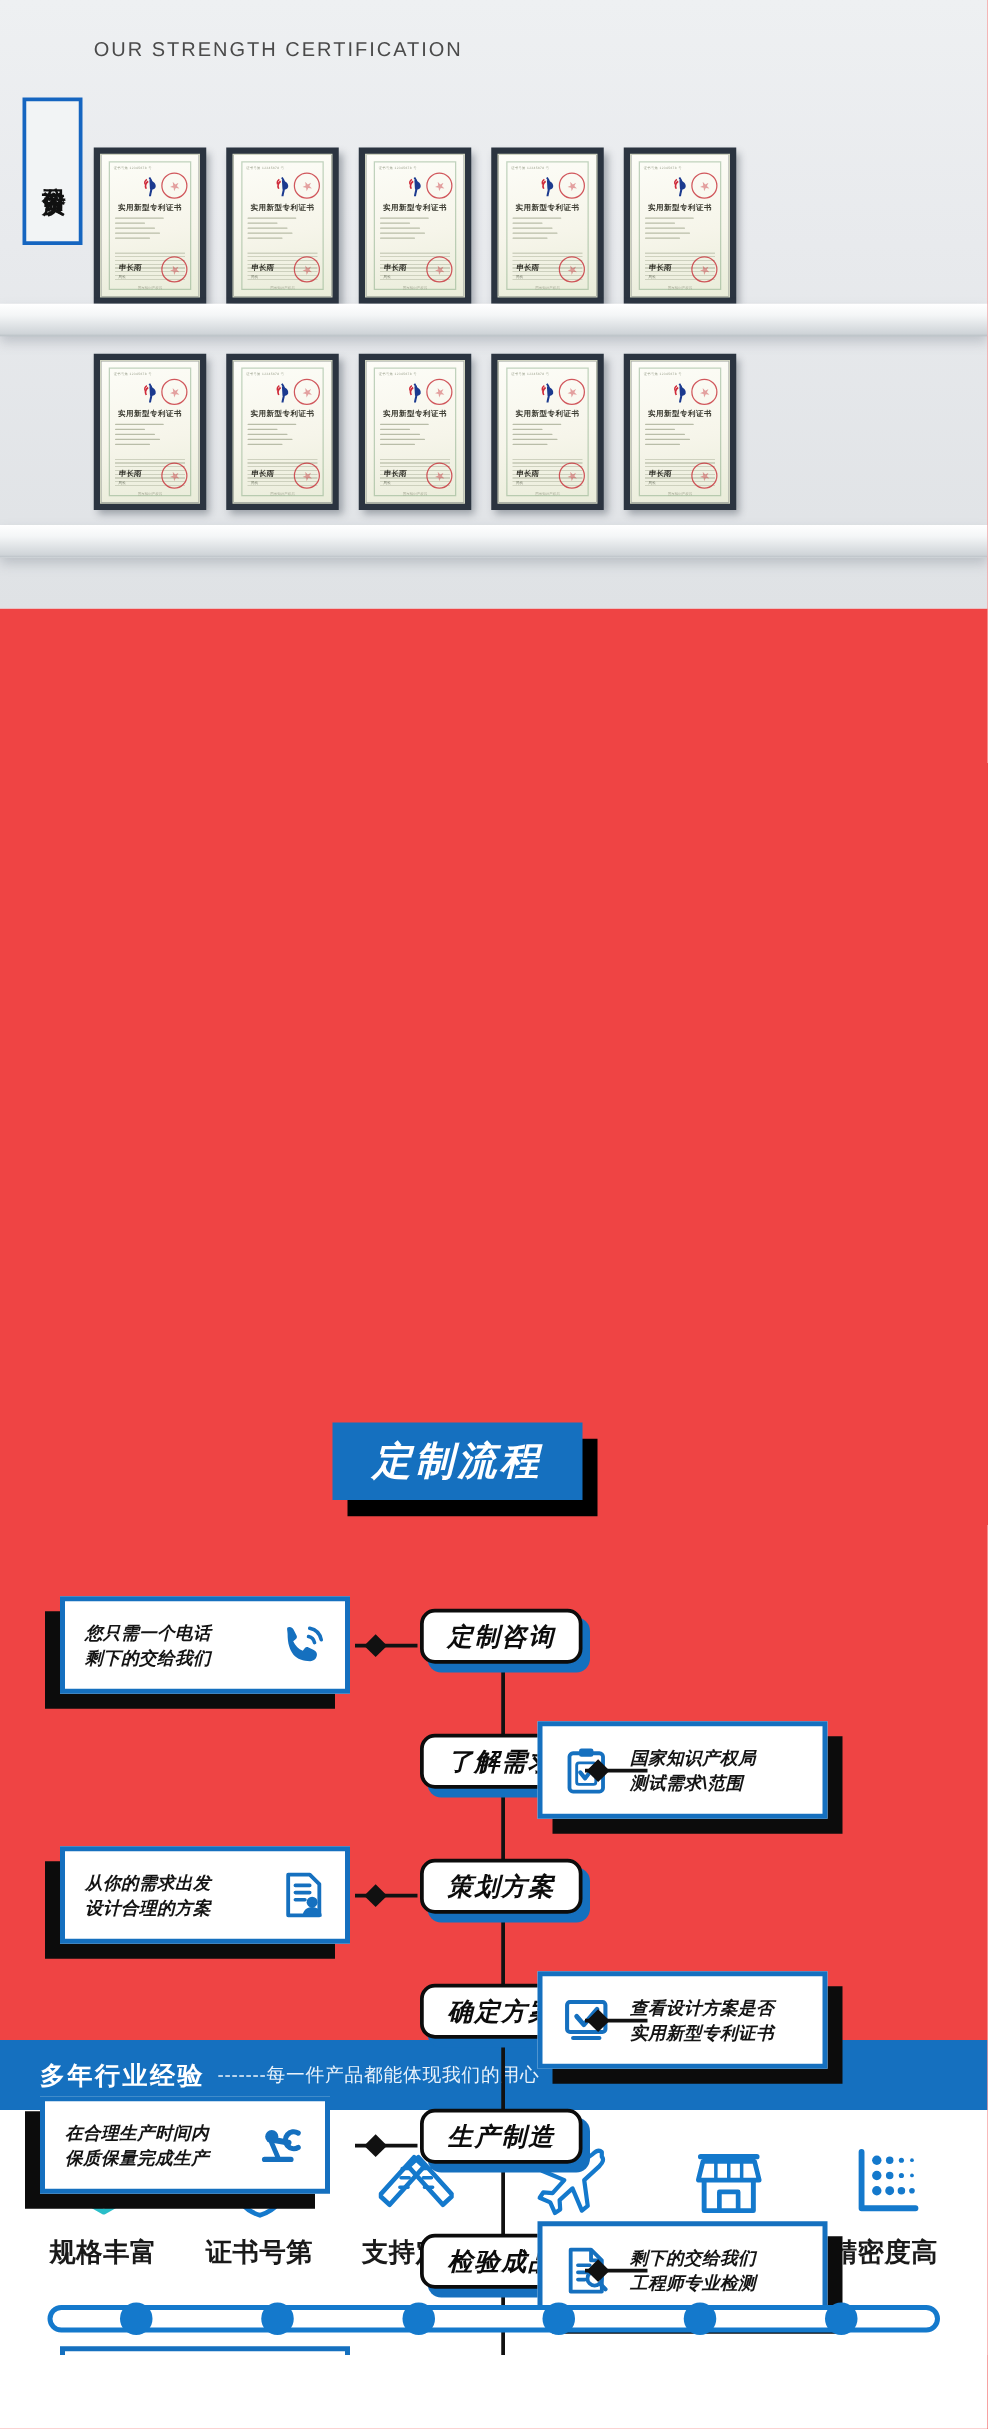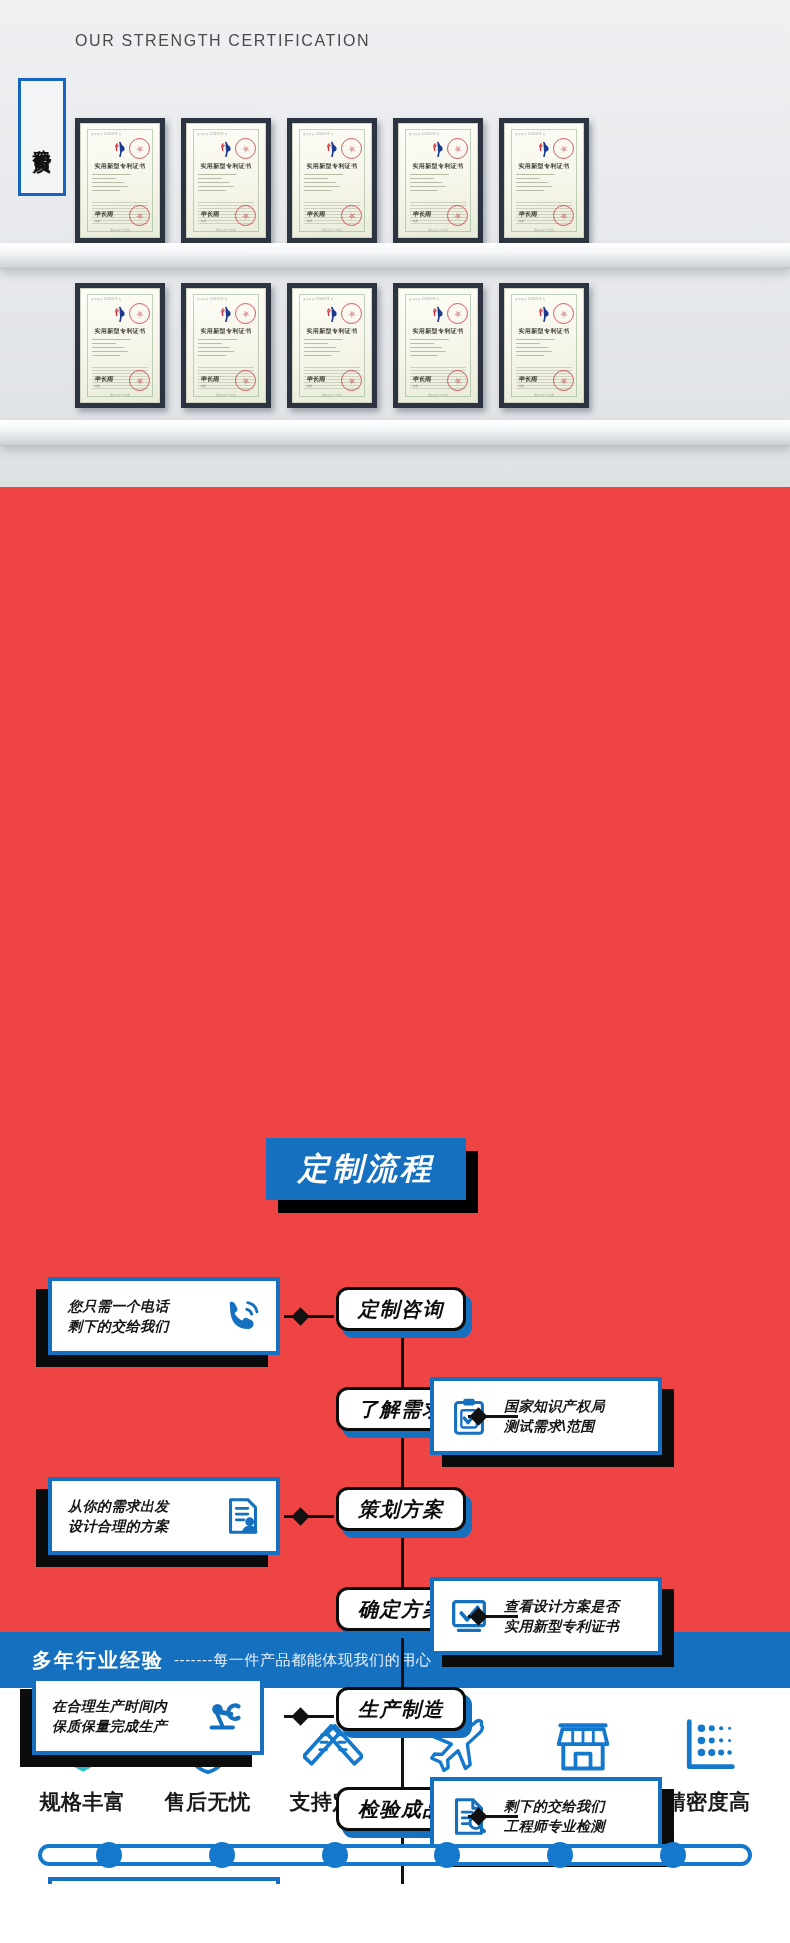--- a/index.html
+++ b/index.html
@@ -671,21 +671,21 @@
           </div>
           <div class="fl">规格丰富</div>
         </div>
         <div class="feat">
           <div class="fi">
             <svg width="60" height="60" viewBox="0 0 64 64">
               <path d="M32 4l22 8v20c0 14-9 24-22 28C19 56 10 46 10 32V12z" stroke="#1479cc" stroke-width="4" fill="none" stroke-linejoin="round"></path>
               <path d="M32 13v8M25 17h14M24 25h16M24 31h16M24 37h16M32 25v16" stroke="#1479cc" stroke-width="3" stroke-linecap="round"></path>
             </svg>
           </div>
-          <div class="fl">售后无忧</div>
+          <div class="fl">证书号第</div>
         </div>
         <div class="feat">
           <div class="fi">
             <svg width="60" height="60" viewBox="0 0 64 64">
               <g stroke="#1479cc" stroke-width="4" fill="none" stroke-linejoin="round">
                 <path d="M16 8l10 6-22 38-10-6z" transform="translate(10,2) rotate(12 16 28)"></path>
                 <path d="M48 8l-10 6 22 38 10-6z" transform="translate(-10,2) rotate(-12 48 28)"></path>
               </g>
               <g stroke="#1479cc" stroke-width="3" stroke-linecap="round">
                 <path d="M20 20h7M19 28h7M18 36h7M44 20h-7M45 28h-7M46 36h-7"></path>

